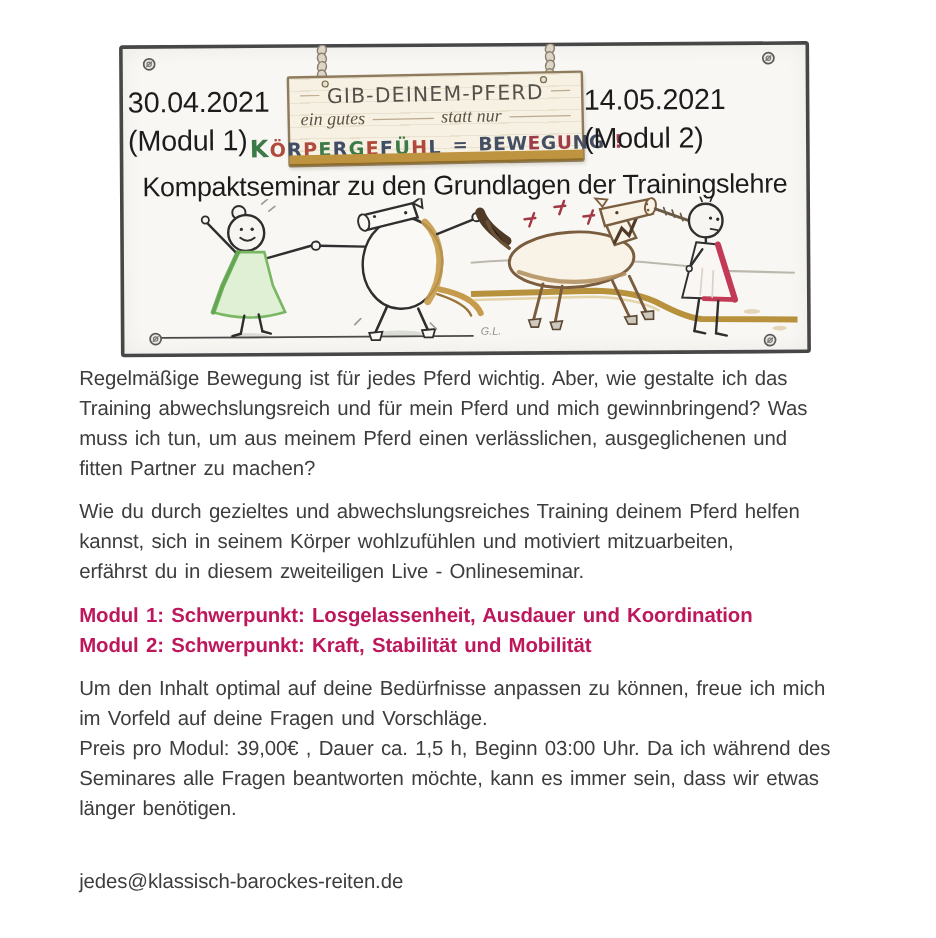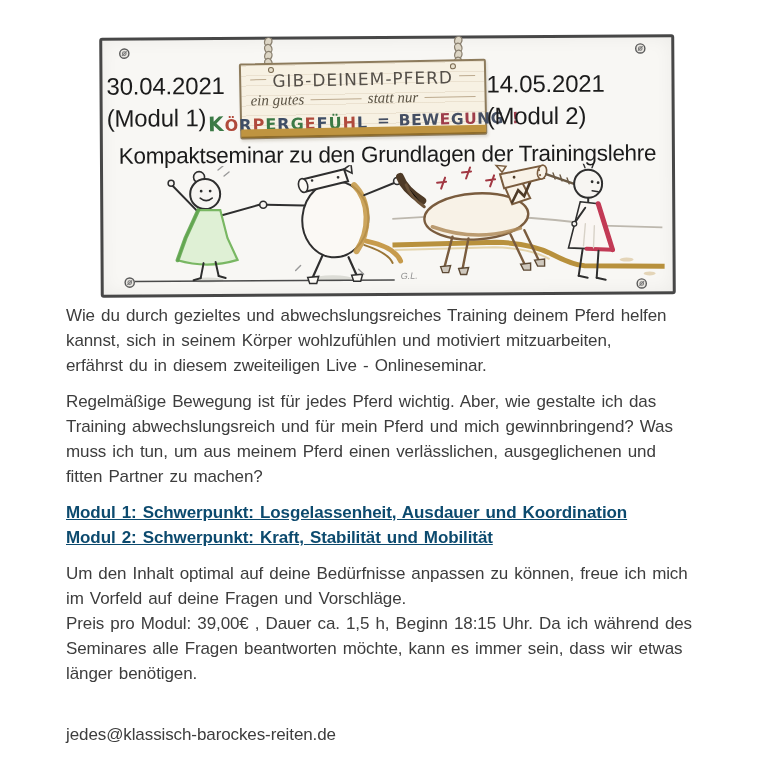--- a/index.html
+++ b/index.html
@@ -46,21 +46,21 @@
   .poster-title{position:absolute;left:0;top:103px;width:100%;text-align:center;z-index:2;
         font-size:22.5px;color:#1b1b1b;letter-spacing:-0.3px;white-space:nowrap;}
 
   .figures{position:absolute;left:3px;top:126px;z-index:1;}
 
   
   .content{position:absolute;left:66px;top:303px;width:660px;color:#3d3d3d;
            font-size:17px;line-height:25px;word-spacing:1.5px;letter-spacing:-0.1px;}
   .content p{margin:0 0 11px 0;}
   .pre{white-space:pre-line;}
-  .modules{font-weight:700;color:#0c4a6e;text-decoration:underline;}
+  .modules{font-weight:700;color:#be185d;}
 </style>
 </head>
 <body>
 
 <div class="page">
 
   <div class="poster">
 
     <svg class="screw tl" viewBox="0 0 12 12">
         <circle cx="6" cy="6" r="4.6" fill="#e9e7e2" stroke="#5a5a5a" stroke-width="1.4"></circle>
@@ -219,32 +219,32 @@
         <path d="M479,60 L477,82 M488,62 L487,84" stroke="#d8d2c8" stroke-width="1.4"></path>
         <path d="M479,44 L469,58" stroke="#2f2f2f" stroke-width="2"></path>
           <circle cx="468" cy="60" r="2.4" fill="#f7f5f2" stroke="#2f2f2f" stroke-width="1.3"></circle>
         <path d="M476,86 L472,112 M492,87 L490,114" stroke="#2f2f2f" stroke-width="2"></path>
         <path d="M472,112 l9,2 M490,114 l9,2" stroke="#2f2f2f" stroke-width="2"></path>
       </g>
     </svg>
   </div>
 
   <div class="content">
-    <p class="pre">Wie du durch gezieltes und abwechslungsreiches Training deinem Pferd helfen
-kannst, sich in seinem Körper wohlzufühlen und motiviert mitzuarbeiten,
-erfährst du in diesem zweiteiligen Live - Onlineseminar.</p>
     <p class="pre">Regelmäßige Bewegung ist für jedes Pferd wichtig. Aber, wie gestalte ich das
 Training abwechslungsreich und für mein Pferd und mich gewinnbringend? Was
 muss ich tun, um aus meinem Pferd einen verlässlichen, ausgeglichenen und
 fitten Partner zu machen?</p>
+    <p class="pre">Wie du durch gezieltes und abwechslungsreiches Training deinem Pferd helfen
+kannst, sich in seinem Körper wohlzufühlen und motiviert mitzuarbeiten,
+erfährst du in diesem zweiteiligen Live - Onlineseminar.</p>
     <p class="pre modules">Modul 1: Schwerpunkt: Losgelassenheit, Ausdauer und Koordination
 Modul 2: Schwerpunkt: Kraft, Stabilität und Mobilität</p>
     <p class="pre">Um den Inhalt optimal auf deine Bedürfnisse anpassen zu können, freue ich mich
 im Vorfeld auf deine Fragen und Vorschläge.
-Preis pro Modul: 39,00€ , Dauer ca. 1,5 h, Beginn 18:15 Uhr. Da ich während des
+Preis pro Modul: 39,00€ , Dauer ca. 1,5 h, Beginn 03:00 Uhr. Da ich während des
 Seminares alle Fragen beantworten möchte, kann es immer sein, dass wir etwas
 länger benötigen.</p>
     <p>
       <br>
       <span>jedes@klassisch-barockes-reiten.de</span>
     </p>
   </div>
 </div>
 
 </body></html>

